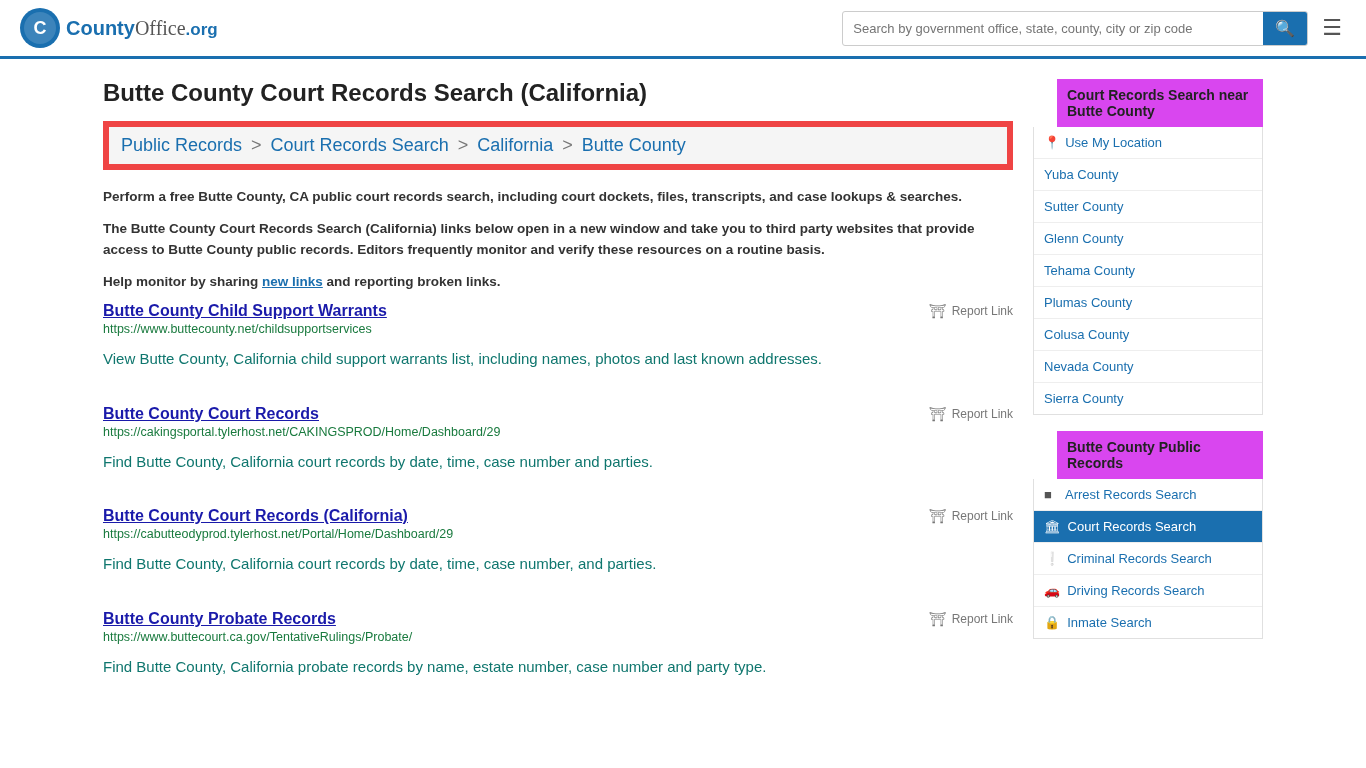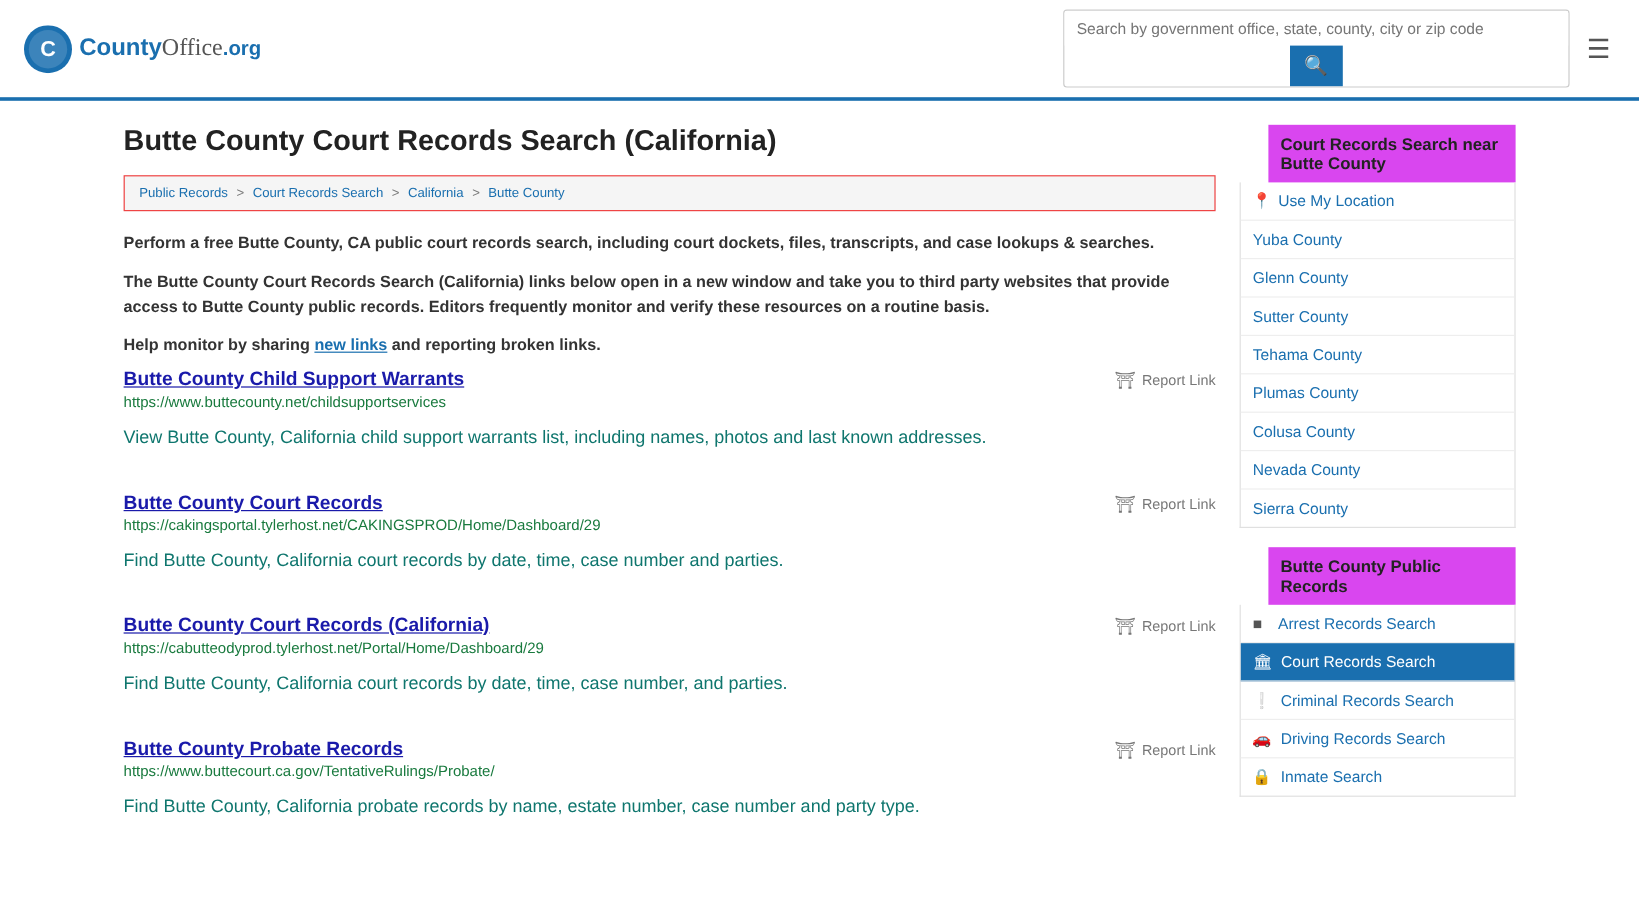--- a/index.html
+++ b/index.html
@@ -27,21 +27,20 @@
       display: flex;
       align-items: center;
       gap: 10px;
     }
     .search-bar {
       display: flex;
       align-items: center;
       border: 1px solid #ccc;
       border-radius: 3px;
       overflow: hidden;
-      flex-direction: column;
     }
     .search-bar input {
       width: 420px;
       padding: 7px 10px;
       border: none;
       outline: none;
       font-size: 13px;
       color: #666;
     }
     .search-bar button {
@@ -76,23 +75,23 @@
     }
     .page-title {
       font-size: 24px;
       font-weight: bold;
       color: #222;
       margin-bottom: 14px;
     }
     .breadcrumb {
       background: #f5f5f5;
       padding: 8px 12px;
-      border: 1px solid #ef4444;
+      border: 6px solid #ef4444;
       margin-bottom: 16px;
-      font-size: 11px;
+      font-size: 18px;
       color: #555;
     }
     .breadcrumb a {
       color: #1a6faf;
       text-decoration: none;
     }
     .breadcrumb span { color: #777; margin: 0 4px; }
 
     .intro-text {
       font-size: 13.5px;
@@ -334,22 +333,22 @@
     <div class="sidebar-section">
       <div class="sidebar-section-title">Court Records Search near Butte County</div>
       <ul class="sidebar-list">
         <li>
           <div class="use-location">
             <span class="pin-icon">📍</span>
             <a href="#">Use My Location</a>
           </div>
         </li>
         <li><a href="#">Yuba County</a></li>
+        <li><a href="#">Sutter County</a></li>
         <li><a href="#">Glenn County</a></li>
-        <li><a href="#">Sutter County</a></li>
         <li><a href="#">Tehama County</a></li>
         <li><a href="#">Plumas County</a></li>
         <li><a href="#">Colusa County</a></li>
         <li><a href="#">Nevada County</a></li>
         <li><a href="#">Sierra County</a></li>
       </ul>
     </div>
 
     <div class="sidebar-section">
       <div class="sidebar-section-title">Butte County Public Records</div>

